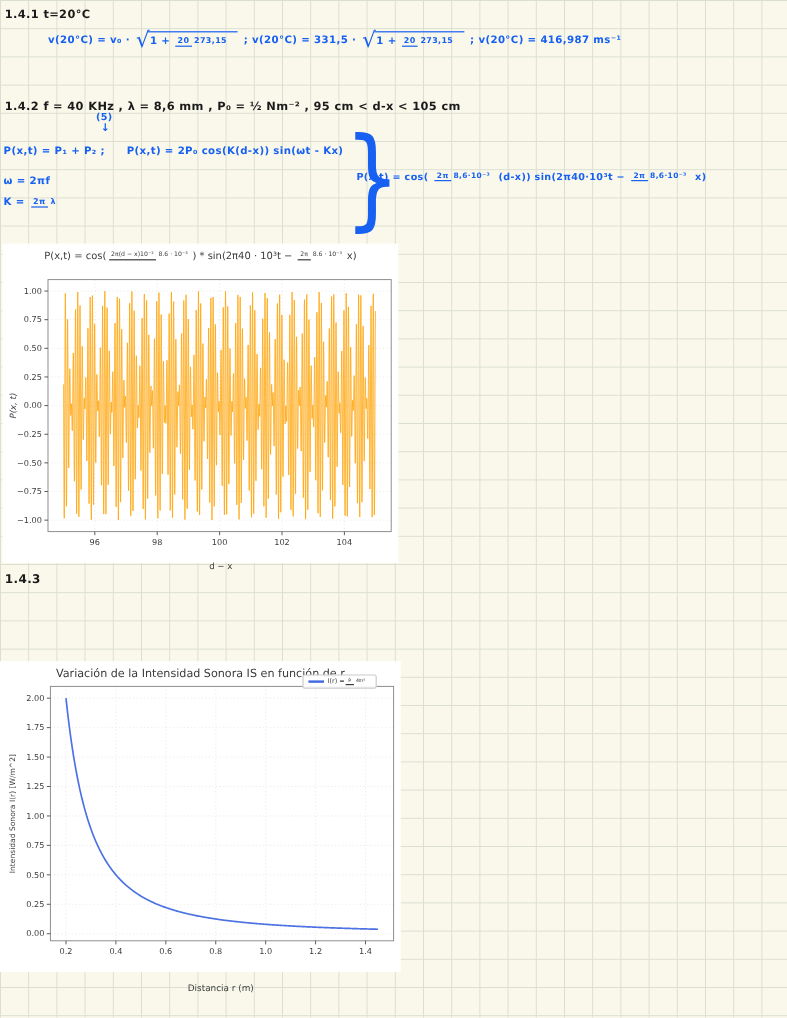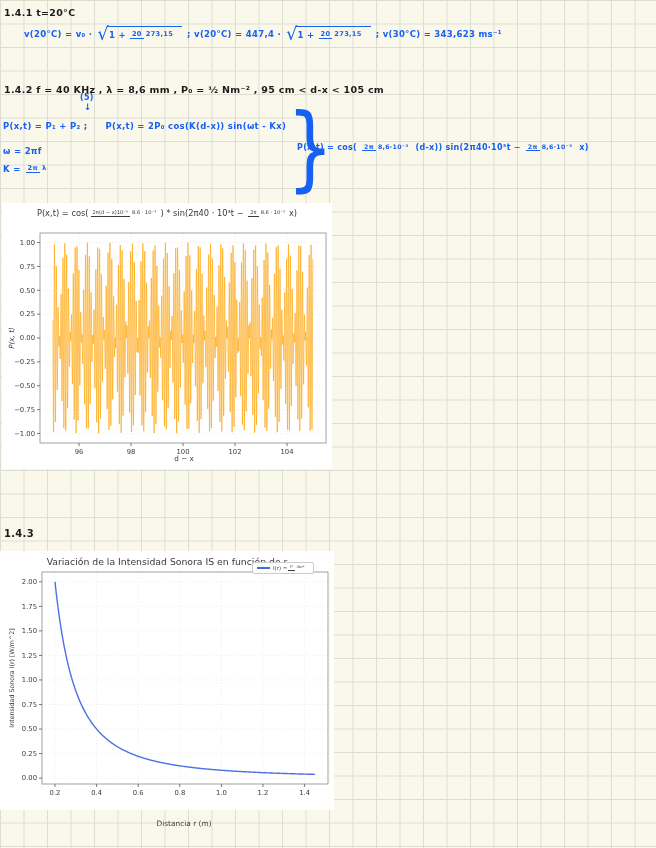--- a/index.html
+++ b/index.html
@@ -27,60 +27,60 @@
   
   .panel{position:absolute;background:#ffffff;}
   #plot1{left:2px;top:203px;width:330px;height:266px;}
   #plot2{left:0px;top:551px;width:334px;height:259px;}
   .plot-svg{position:absolute;left:0;top:0;width:100%;height:100%;}
   .chart-title{position:absolute;left:0;right:0;text-align:center;color:#3a3a3a;white-space:nowrap;}
   #plot1 .chart-title{top:5px;font-size:8.3px;}
   #plot2 .chart-title{top:5px;font-size:9.3px;}
   .chart-title .frac{font-size:62%;}
   .xlabel{position:absolute;left:40px;right:6px;text-align:center;color:#3d3d3d;}
-  #plot1 .xlabel{top:251px;font-size:7.2px;}
+  #plot1 .xlabel{top:264px;font-size:7.2px;}
   #plot2 .xlabel{top:244px;font-size:7.4px;margin-top:24px;}
   .ylabel{position:absolute;white-space:nowrap;color:#3d3d3d;transform:translate(-50%,-50%) rotate(-90deg);}
   #plot1 .ylabel{left:9px;top:135px;font-size:7.2px;font-style:italic;}
   #plot2 .ylabel{left:11px;top:127px;font-size:6.3px;}
   .legend{position:absolute;left:252px;top:11px;display:flex;align-items:center;gap:3px;
     border:1px solid #cccccc;background:rgba(255,255,255,.92);padding:2px 4px;border-radius:2px;}
   .legend .lline{display:inline-block;width:13px;height:2px;background:#4169e1;}
   .legend .ltext{font-size:5.4px;color:#3d3d3d;display:inline-flex;align-items:center;}
   .legend .frac{font-size:72%;margin-left:1px;}
 </style>
 </head>
 <body>
 
 <div class="ink black" style="left:4px;top:7px;">1.4.1  t=20°C</div>
 
-<div class="ink blue eqrow" style="left:24px;top:26px;">
+<div class="ink blue eqrow" style="left:24px;top:26px;padding-left:16px;">
   <span>v(20°C) = v₀ ·</span>
   <span class="sqrt">
       <span class="rsign">√</span>
       <span class="rad">
         <span>1 +</span>
         <span class="frac">
           <span class="num">20</span>
           <span class="den">273,15</span>
         </span>
       </span>
     </span>
-  <span>;  v(20°C) = 447,4 ·</span>
+  <span>;  v(20°C) = 331,5 ·</span>
   <span class="sqrt">
       <span class="rsign">√</span>
       <span class="rad">
         <span>1 +</span>
         <span class="frac">
           <span class="num">20</span>
           <span class="den">273,15</span>
         </span>
       </span>
     </span>
-  <span>;  v(30°C) = 343,623 ms⁻¹</span>
+  <span>;  v(20°C) = 416,987 ms⁻¹</span>
 </div>
 
 <div class="ink black" style="left:4px;top:84px;">1.4.2  f = 40 KHz ,  λ = 8,6 mm ,  P₀ = ½ Nm⁻² ,  95 cm &lt; d-x &lt; 105 cm</div>
 
 <div class="ink blue" style="left:80px;top:93px;font-size:8px;">(5)</div>
 <div class="ink blue" style="left:84px;top:102px;font-size:9px;">↓</div>
 
 <div class="ink blue eqrow" style="left:3px;top:121px;">
   <span>P(x,t) = P₁ + P₂ ;</span>
   <span style="margin-left:15px;">P(x,t) = 2P₀ cos(K(d-x)) sin(ωt - Kx)</span>
@@ -105,21 +105,21 @@
       <span class="den">8,6·10⁻³</span>
     </span>
   <span>(d-x)) sin(2π40·10³t −</span>
   <span class="frac">
       <span class="num">2π</span>
       <span class="den">8,6·10⁻³</span>
     </span>
   <span>x)</span>
 </div>
 
-<div class="ink black" style="left:4px;top:528px;font-size:10px;">1.4.3</div>
+<div class="ink black" style="left:4px;top:478px;font-size:10px;">1.4.3</div>
 
 <div class="panel" id="plot1">
   <div class="chart-title">
     <span>P(x,t) = cos(</span><span class="frac">
         <span class="num">2π(d − x)10⁻²</span>
         <span class="den">8.6 · 10⁻³</span>
       </span><span>) * sin(2π40 · 10³t − </span><span class="frac">
         <span class="num">2π</span>
         <span class="den">8.6 · 10⁻³</span>
       </span><span>x)</span>

